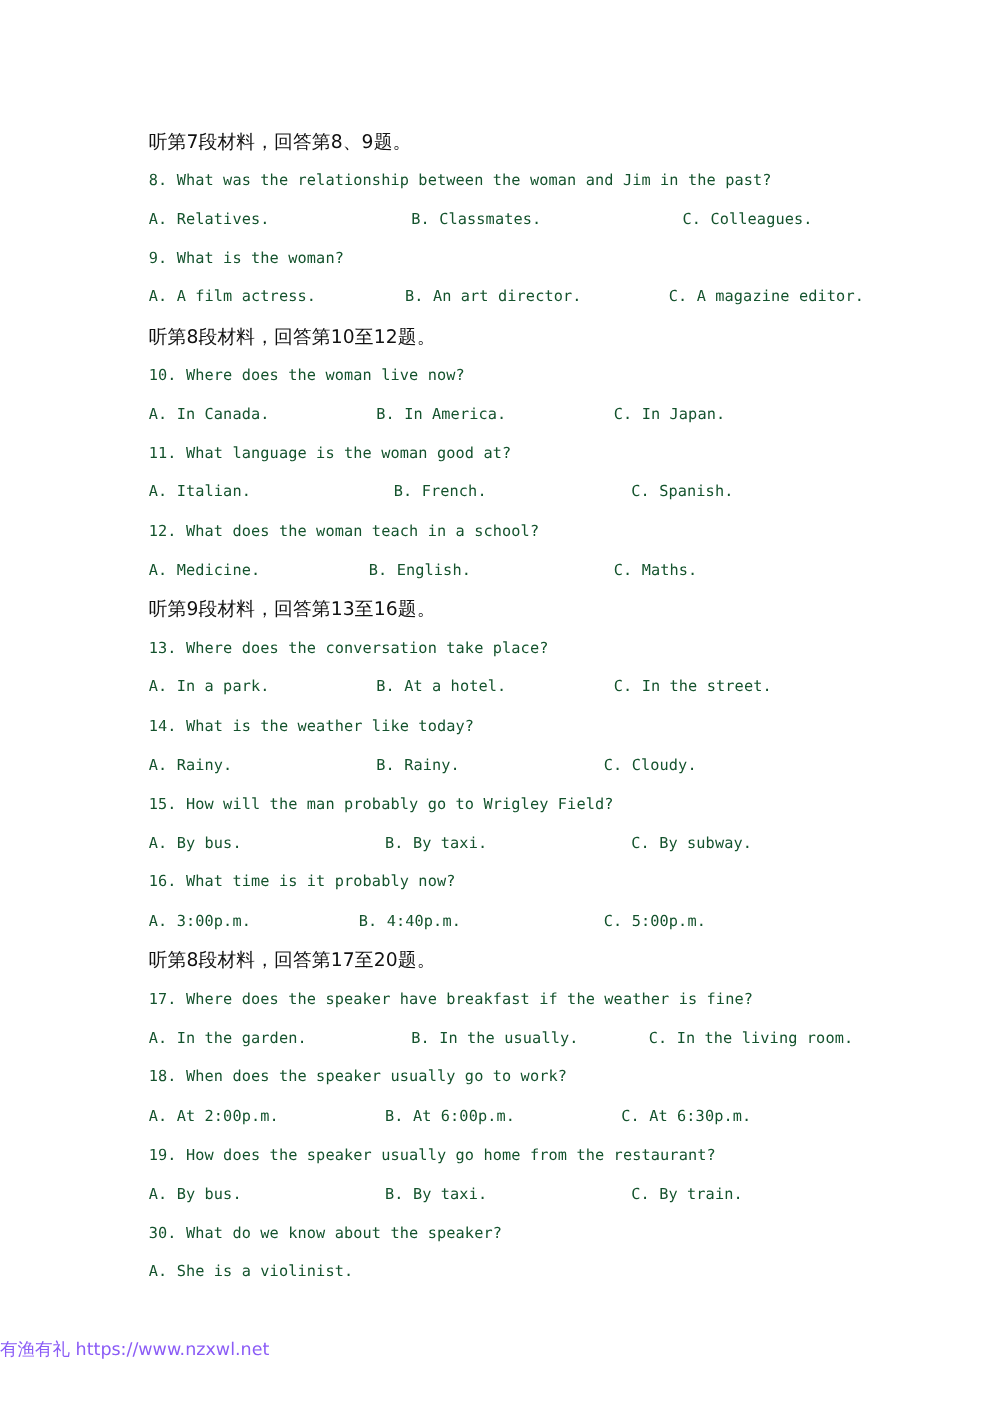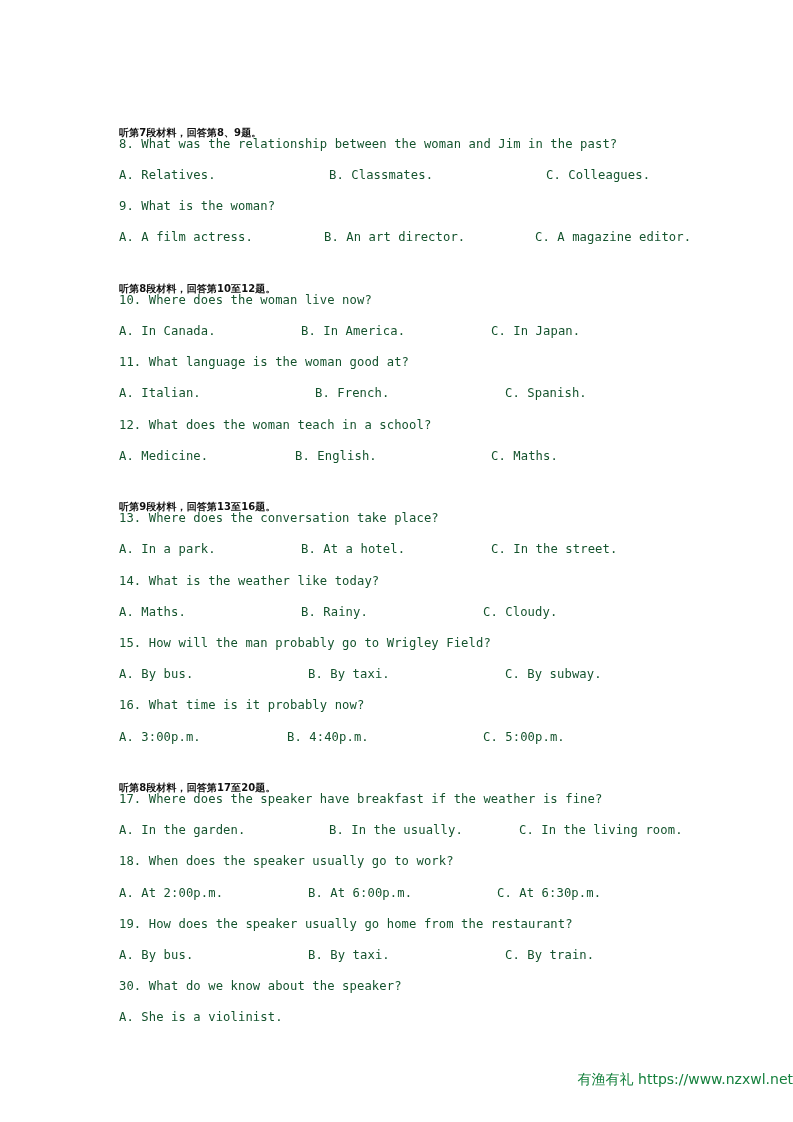--- a/index.html
+++ b/index.html
@@ -9,34 +9,33 @@
       left: 119px;
       font-family: "DejaVu Sans Mono", "Liberation Mono", monospace;
       font-size: 12.2px;
       color: #14532d;
       white-space: nowrap;
       line-height: 16px;
       letter-spacing: 0.1px;
     }
     .heading {
       font-family: "DejaVu Sans", "Liberation Sans", sans-serif;
-      font-weight: bold;
-      font-size: 10px;
+      font-weight: normal;
+      font-size: 15px;
       color: #111111;
-      margin-top: 20px;
     }
     .opt { position: absolute; top: 0; }
     .footer {
       position: absolute;
       top: 1071px;
       left: 0; width: 793px;
-      text-align: right;
+      text-align: left;
       font-family: "DejaVu Sans", "Liberation Sans", sans-serif;
       font-size: 14px;
-      color: #15803d;
+      color: #8b5cf6;
     }
   </style>
 </head>
 <body>
 
 <div class="line heading" style="top:105px">听第7段材料，回答第8、9题。</div>
 <div class="line" style="top:136px">8. What was the relationship between the woman and Jim in the past?</div>
 <div class="line" style="top:167px">
   <span class="opt" style="left:0">A. Relatives.</span>
   <span class="opt" style="left:210px">B. Classmates.</span>
@@ -71,21 +70,21 @@
 
 <div class="line heading" style="top:479px">听第9段材料，回答第13至16题。</div>
 <div class="line" style="top:510px">13. Where does the conversation take place?</div>
 <div class="line" style="top:541px">
   <span class="opt" style="left:0">A. In a park.</span>
   <span class="opt" style="left:182px">B. At a hotel.</span>
   <span class="opt" style="left:372px">C. In the street.</span>
 </div>
 <div class="line" style="top:573px">14. What is the weather like today?</div>
 <div class="line" style="top:604px">
-  <span class="opt" style="left:0">A. Maths.</span>
+  <span class="opt" style="left:0">A. Rainy.</span>
   <span class="opt" style="left:182px">B. Rainy.</span>
   <span class="opt" style="left:364px">C. Cloudy.</span>
 </div>
 <div class="line" style="top:635px">15. How will the man probably go to Wrigley Field?</div>
 <div class="line" style="top:666px">
   <span class="opt" style="left:0">A. By bus.</span>
   <span class="opt" style="left:189px">B. By taxi.</span>
   <span class="opt" style="left:386px">C. By subway.</span>
 </div>
 <div class="line" style="top:697px">16. What time is it probably now?</div>

